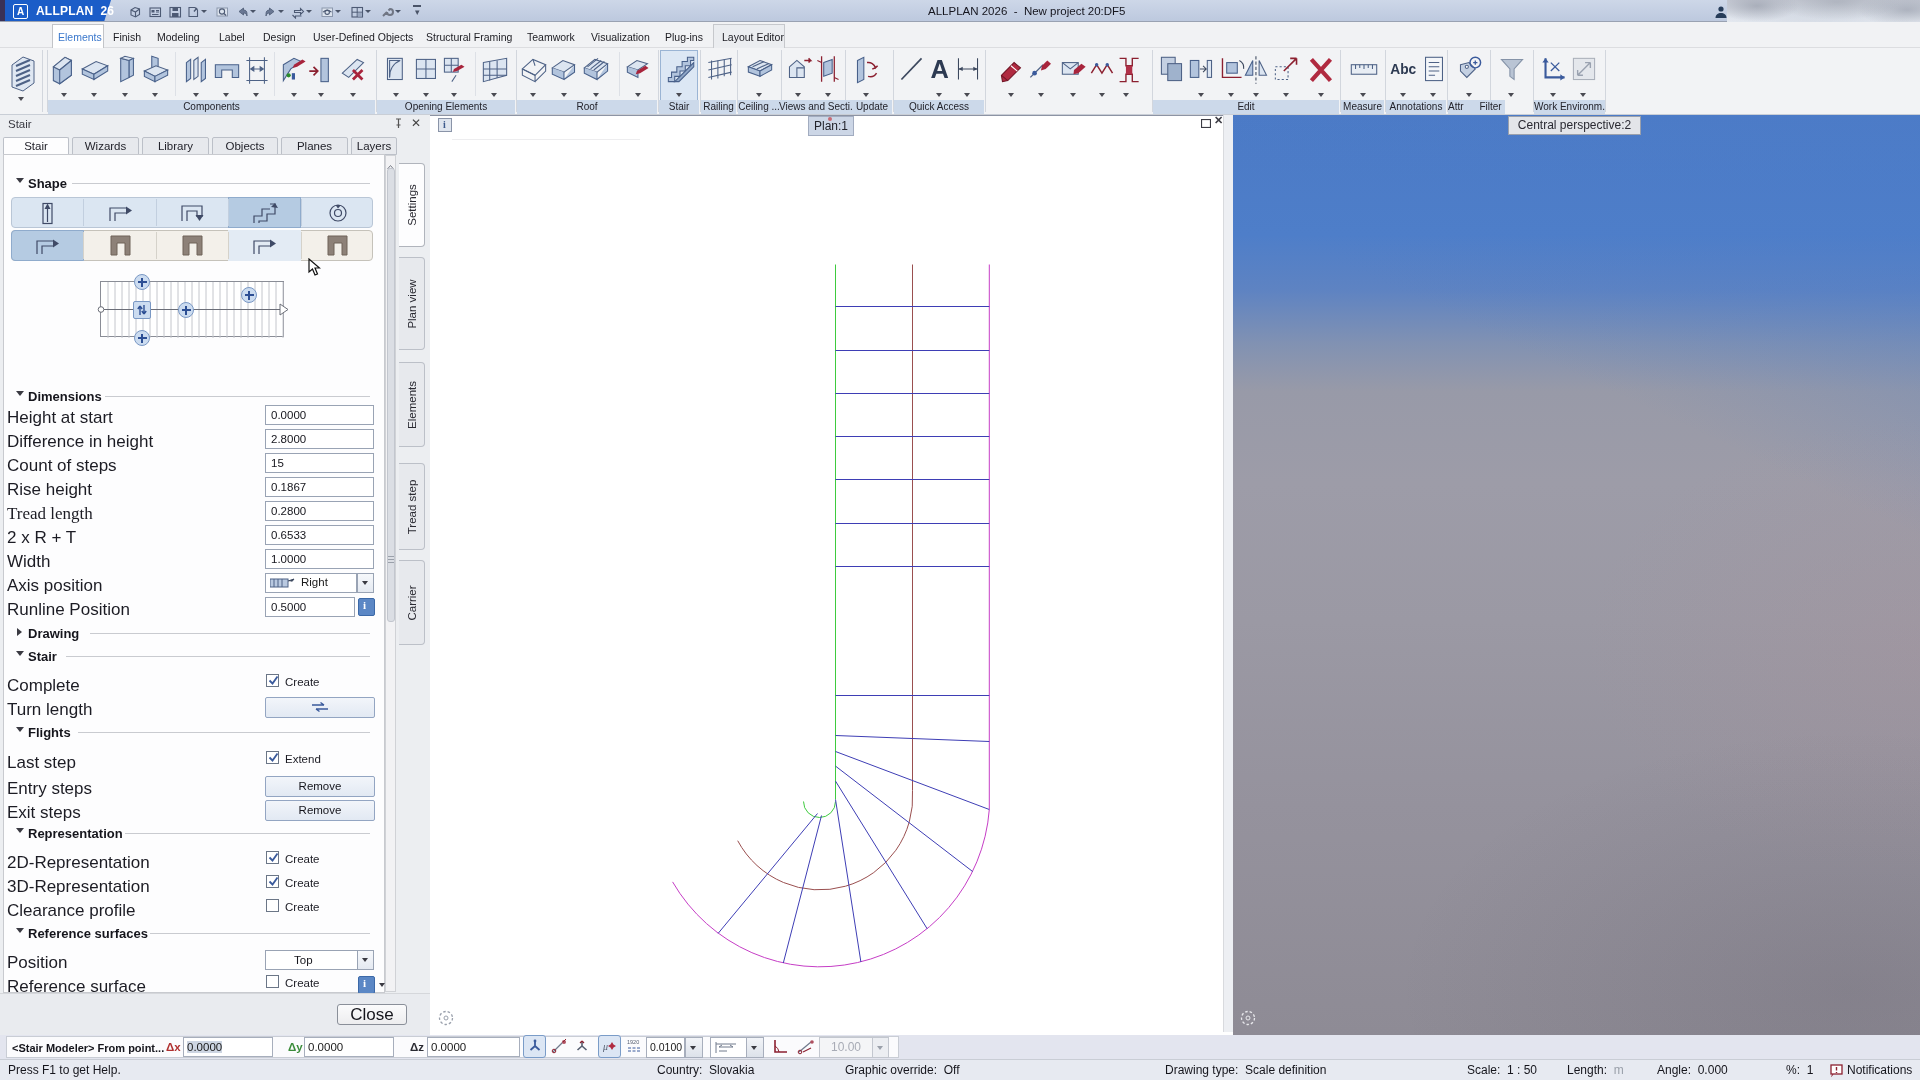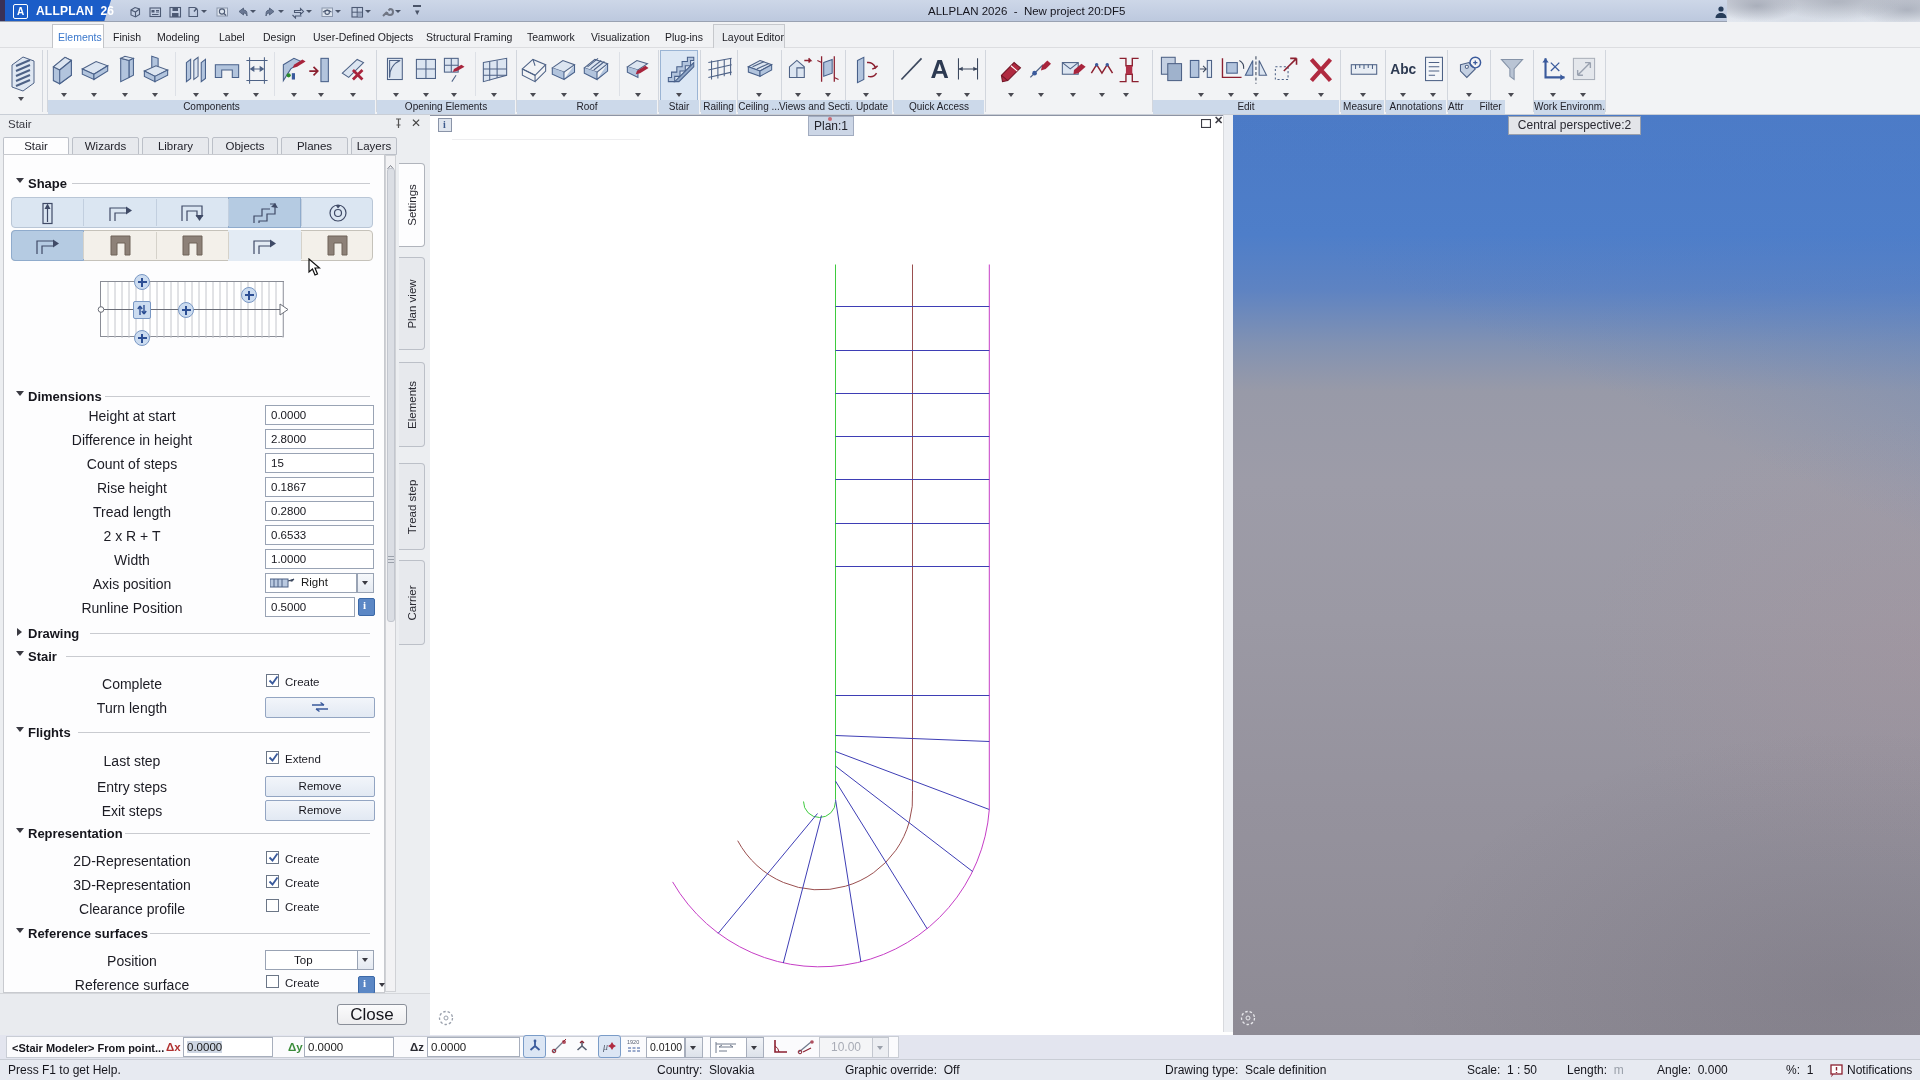--- a/index.html
+++ b/index.html
@@ -6,21 +6,21 @@
 html,body { width:1920px; height:1080px; overflow:hidden; }
 body { font-family:"Liberation Sans",sans-serif; position:relative; background:#fff; color:#1a1a1a; }
 .a { position:absolute; }
 .ic { position:absolute; top:52px; width:32px; height:36px; }
 .dd { position:absolute; top:93px; width:0; height:0; border-left:3.5px solid transparent; border-right:3.5px solid transparent; border-top:4px solid #4a4a52; }
 .glbl { position:absolute; top:100px; height:14px; background:#ccd9ea; font-size:10px; color:#23232b; text-align:center; line-height:14px; white-space:nowrap; }
 .gsep { position:absolute; top:50px; width:1px; height:62px; background:#d2d6dd; }
 .ssep { position:absolute; top:52px; width:1px; height:44px; background:#dde0e6; }
 .mtab { position:absolute; top:27px; height:21px; font-size:10.5px; color:#1c1c22; line-height:20px; }
 .fld { position:absolute; left:265px; width:109px; height:20px; background:#fff; border:1px solid #99a3b4; font-size:11.5px; line-height:18px; padding-left:5px; color:#15151c; }
-.lbl { position:absolute; left:7px; width:250px; text-align:center; font-size:14px; color:#1c1c24; white-space:nowrap; }
+.lbl { position:absolute; left:7px; width:250px; text-align:left; font-size:17px; color:#1c1c24; white-space:nowrap; }
 .sech { position:absolute; left:14px; font-size:13px; font-weight:bold; color:#15151c; }
 .chk { position:absolute; left:266px; width:13px; height:13px; background:#fff; border:1px solid #6b7687; }
 .chk svg { position:absolute; left:0px; top:-1px; }
 .ckl { position:absolute; left:285px; font-size:11.5px; color:#1c1c24; }
 .btn { position:absolute; left:265px; width:110px; height:21px; background:linear-gradient(#f2f5fa,#e2e9f3); border:1px solid #93a5c2; border-radius:2px; text-align:center; font-size:11.5px; color:#15151c; line-height:19px; }
 .vtab { position:absolute; left:399px; width:26px; background:#e7e9ed; border:1px solid #bcc0c8; border-left:none; border-radius:0 4px 4px 0; }
 .vtab span { position:absolute; left:50%; top:50%; transform:translate(-50%,-50%) rotate(-90deg); white-space:nowrap; font-size:11.5px; color:#2a2a32; }
 .sb { font-size:12px; color:#15151c; position:absolute; top:3px; }
 .gr { color:#9aa0aa; }
 </style>
@@ -541,21 +541,21 @@
 <div class="sech" style="left:28px;top:389px;">Dimensions</div>
 <div class="a" style="left:105px;top:396px;width:265px;height:1px;background:#c9cbd0;"></div>
 <div class="lbl" style="top:408px;">Height at start</div>
 <div class="fld" style="top:405px;">0.0000</div>
 <div class="lbl" style="top:432px;">Difference in height</div>
 <div class="fld" style="top:429px;">2.8000</div>
 <div class="lbl" style="top:456px;">Count of steps</div>
 <div class="fld" style="top:453px;">15</div>
 <div class="lbl" style="top:480px;">Rise height</div>
 <div class="fld" style="top:477px;">0.1867</div>
-<div class="lbl" style="top:504px;">Tread length</div>
+<div class="lbl" style="top:504px;font-family:Liberation Serif, serif;">Tread length</div>
 <div class="fld" style="top:501px;">0.2800</div>
 <div class="lbl" style="top:528px;">2 x R + T</div>
 <div class="fld" style="top:525px;">0.6533</div>
 <div class="lbl" style="top:552px;">Width</div>
 <div class="fld" style="top:549px;">1.0000</div>
 <div class="lbl" style="top:576px;">Axis position</div>
 <div class="fld" style="top:573px;width:92px;"></div>
 <svg class="a" style="left:270px;top:577px;" width="26" height="12" viewBox="0 0 26 12">
       <rect x="0" y="2" width="18" height="8" fill="#b9c9e0" stroke="#4e6286"></rect>
       <path d="M4 2 v8 M8 2 v8 M12 2 v8" stroke="#4e6286"></path>

